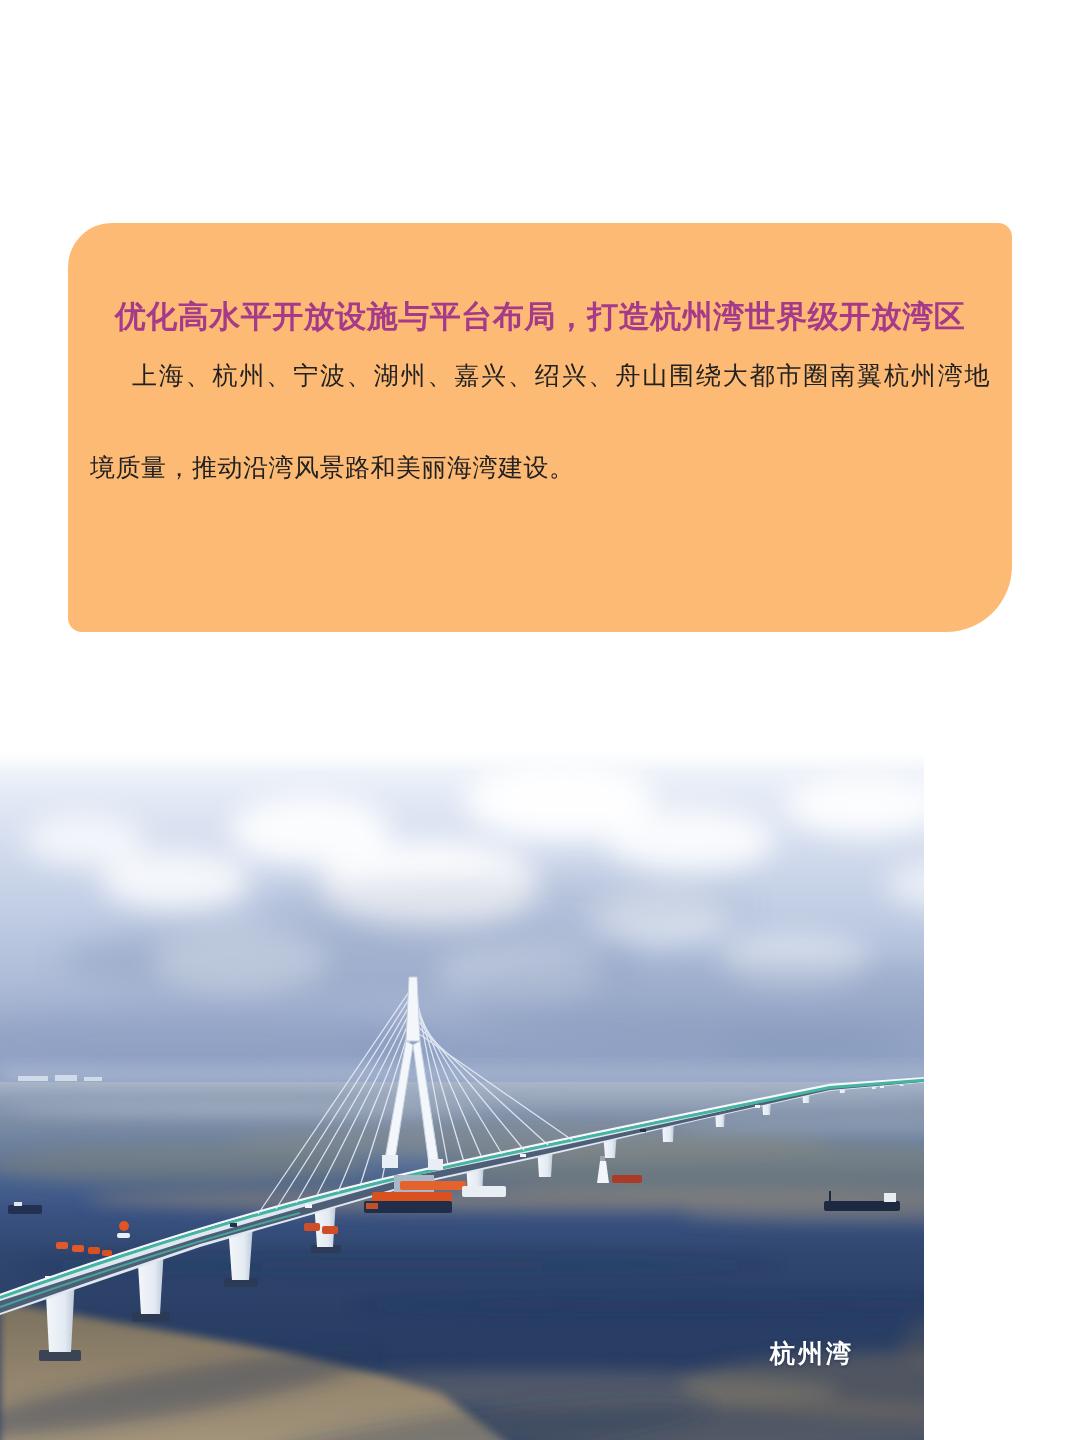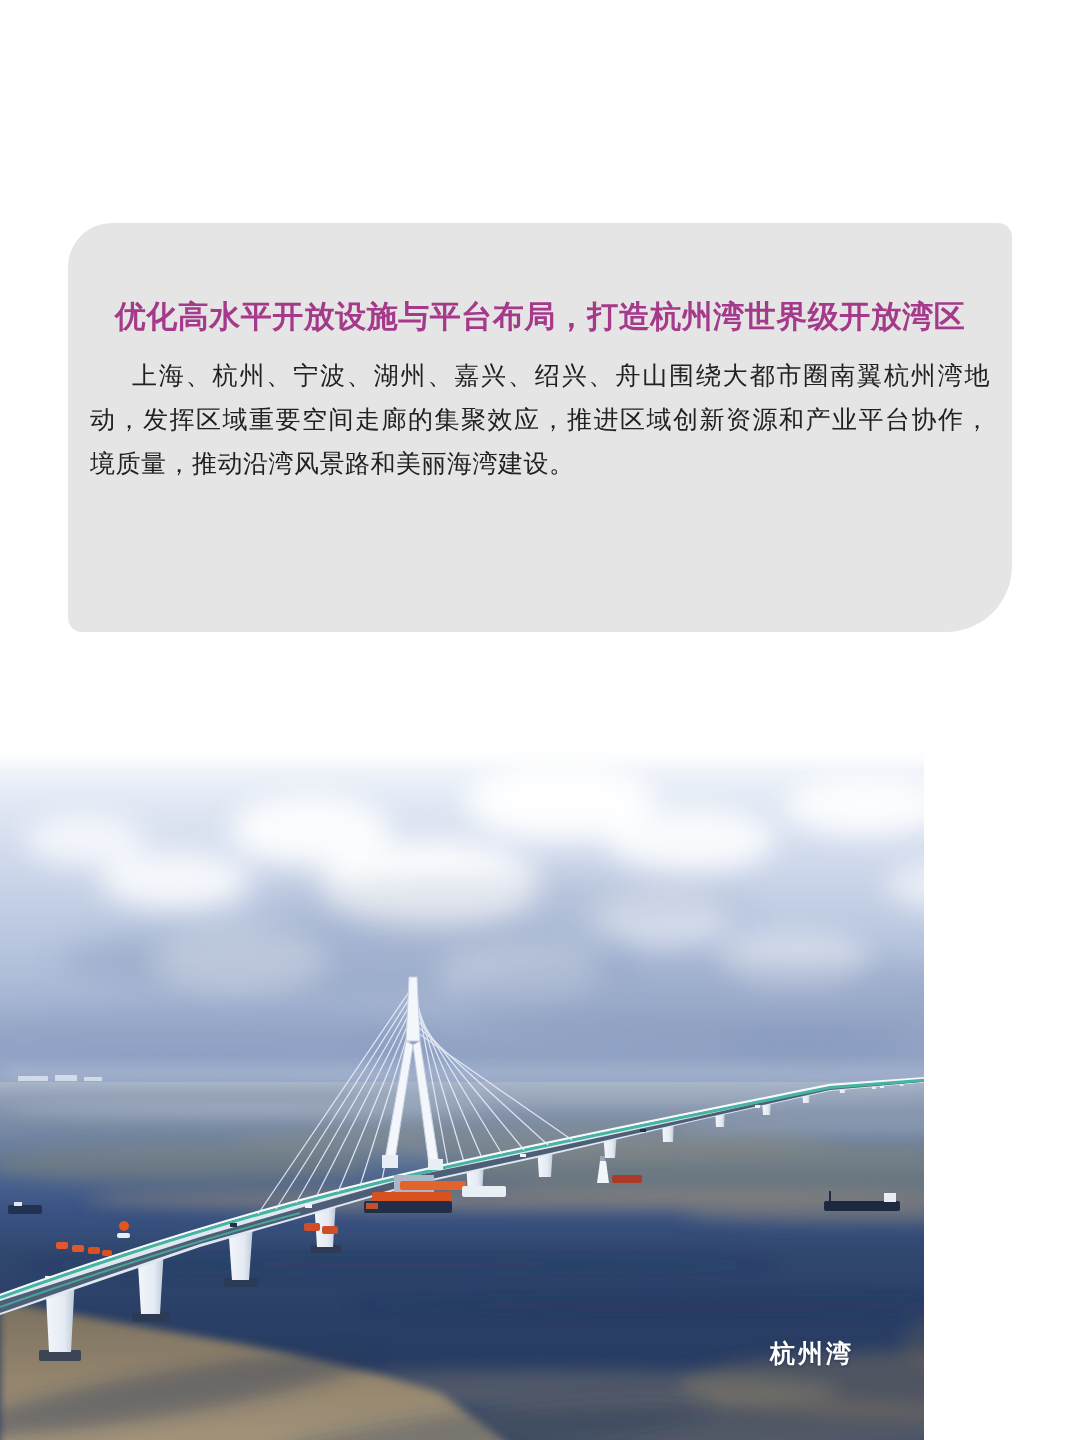--- a/index.html
+++ b/index.html
@@ -4,60 +4,59 @@
 <style>
   html,body{margin:0;padding:0;}
   body{
     width:1080px;height:1440px;position:relative;overflow:hidden;
     background:#ffffff;
     font-family:"Liberation Serif","DejaVu Serif",serif;
   }
   
   .card{
     position:absolute;left:68px;top:223px;width:944px;height:409px;
-    background:#e5e5e5;
+    background:#fdba74;
     border-radius:44px 14px 66px 14px;
     box-sizing:border-box;
   }
   .card-title{
     margin:74px 22px 0 22px;
     text-align:center;
     font-size:31px;line-height:40px;font-weight:700;
     color:#a53a8b;letter-spacing:0.5px;
   }
   .card-body{margin:17px 22px 0 22px;width:900px;}
   .body-line{
     width:900px;height:44px;line-height:44px;overflow:hidden;
     font-size:25px;color:#212121;
     text-align:justify;text-align-last:justify;
     letter-spacing:0.5px;
   }
   .body-line.indent{text-indent:42px;}
-  .body-line.last{text-align-last:left;}
+  .body-line.last{text-align-last:left;margin-top:48px;}
   
   .photo{
     position:absolute;left:0;top:745px;width:924px;height:715px;
     overflow:hidden;
   }
   .photo svg{display:block;width:1080px;height:715px;}
   .photo-caption{
     position:absolute;right:70px;top:592px;
     font-size:25px;font-weight:700;color:#ffffff;
     letter-spacing:3px;
     text-shadow:0 1px 3px rgba(20,35,60,.55);
   }
 </style>
 </head>
 <body>
 
 <section class="card">
   <h2 class="card-title">优化高水平开放设施与平台布局，打造杭州湾世界级开放湾区</h2>
   <div class="card-body">
     <div class="body-line indent">上海、杭州、宁波、湖州、嘉兴、绍兴、舟山围绕大都市圈南翼杭州湾地区，</div>
-    <div class="body-line">动，发挥区域重要空间走廊的集聚效应，推进区域创新资源和产业平台协作，</div>
     <div class="body-line last">境质量，推动沿湾风景路和美丽海湾建设。</div>
   </div>
 </section>
 
 <figure class="photo" style="margin:0;">
 <svg viewBox="0 0 1080 715" xmlns="http://www.w3.org/2000/svg">
   <defs>
     <linearGradient id="skyG" x1="0" y1="0" x2="0" y2="1">
       <stop offset="0" stop-color="#fefefe"></stop>
       <stop offset="0.06" stop-color="#f1f5fb"></stop>

